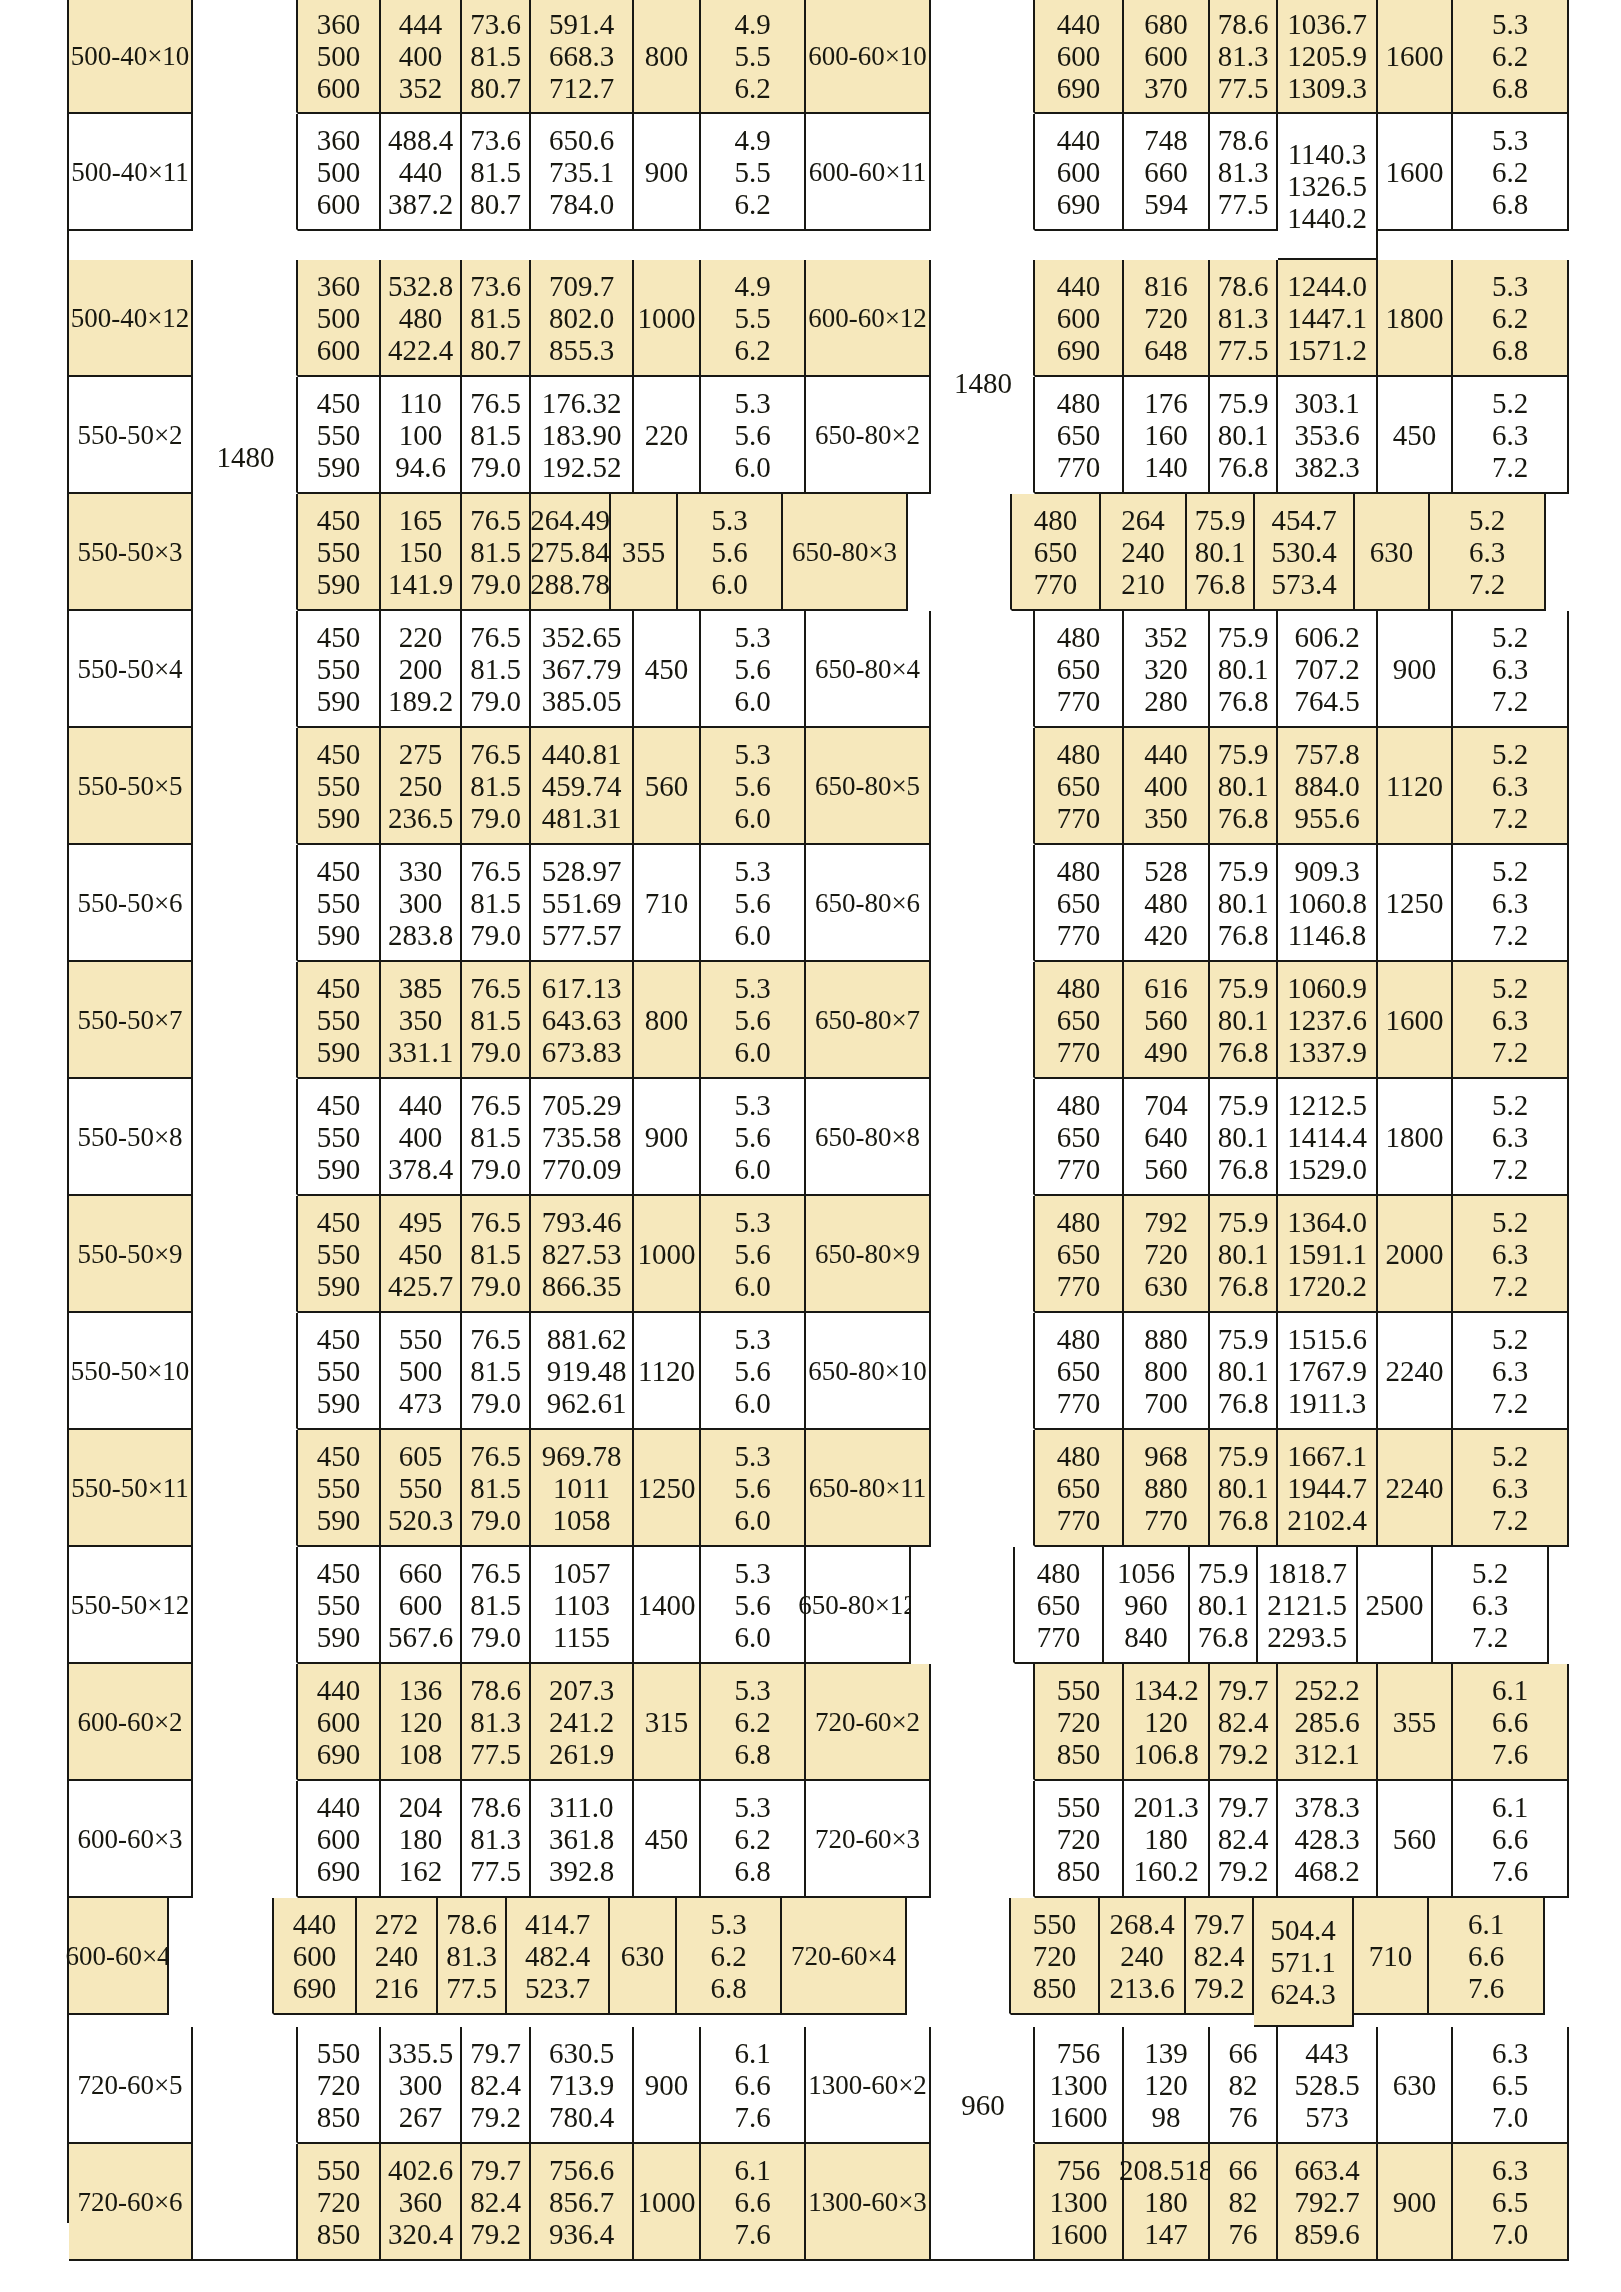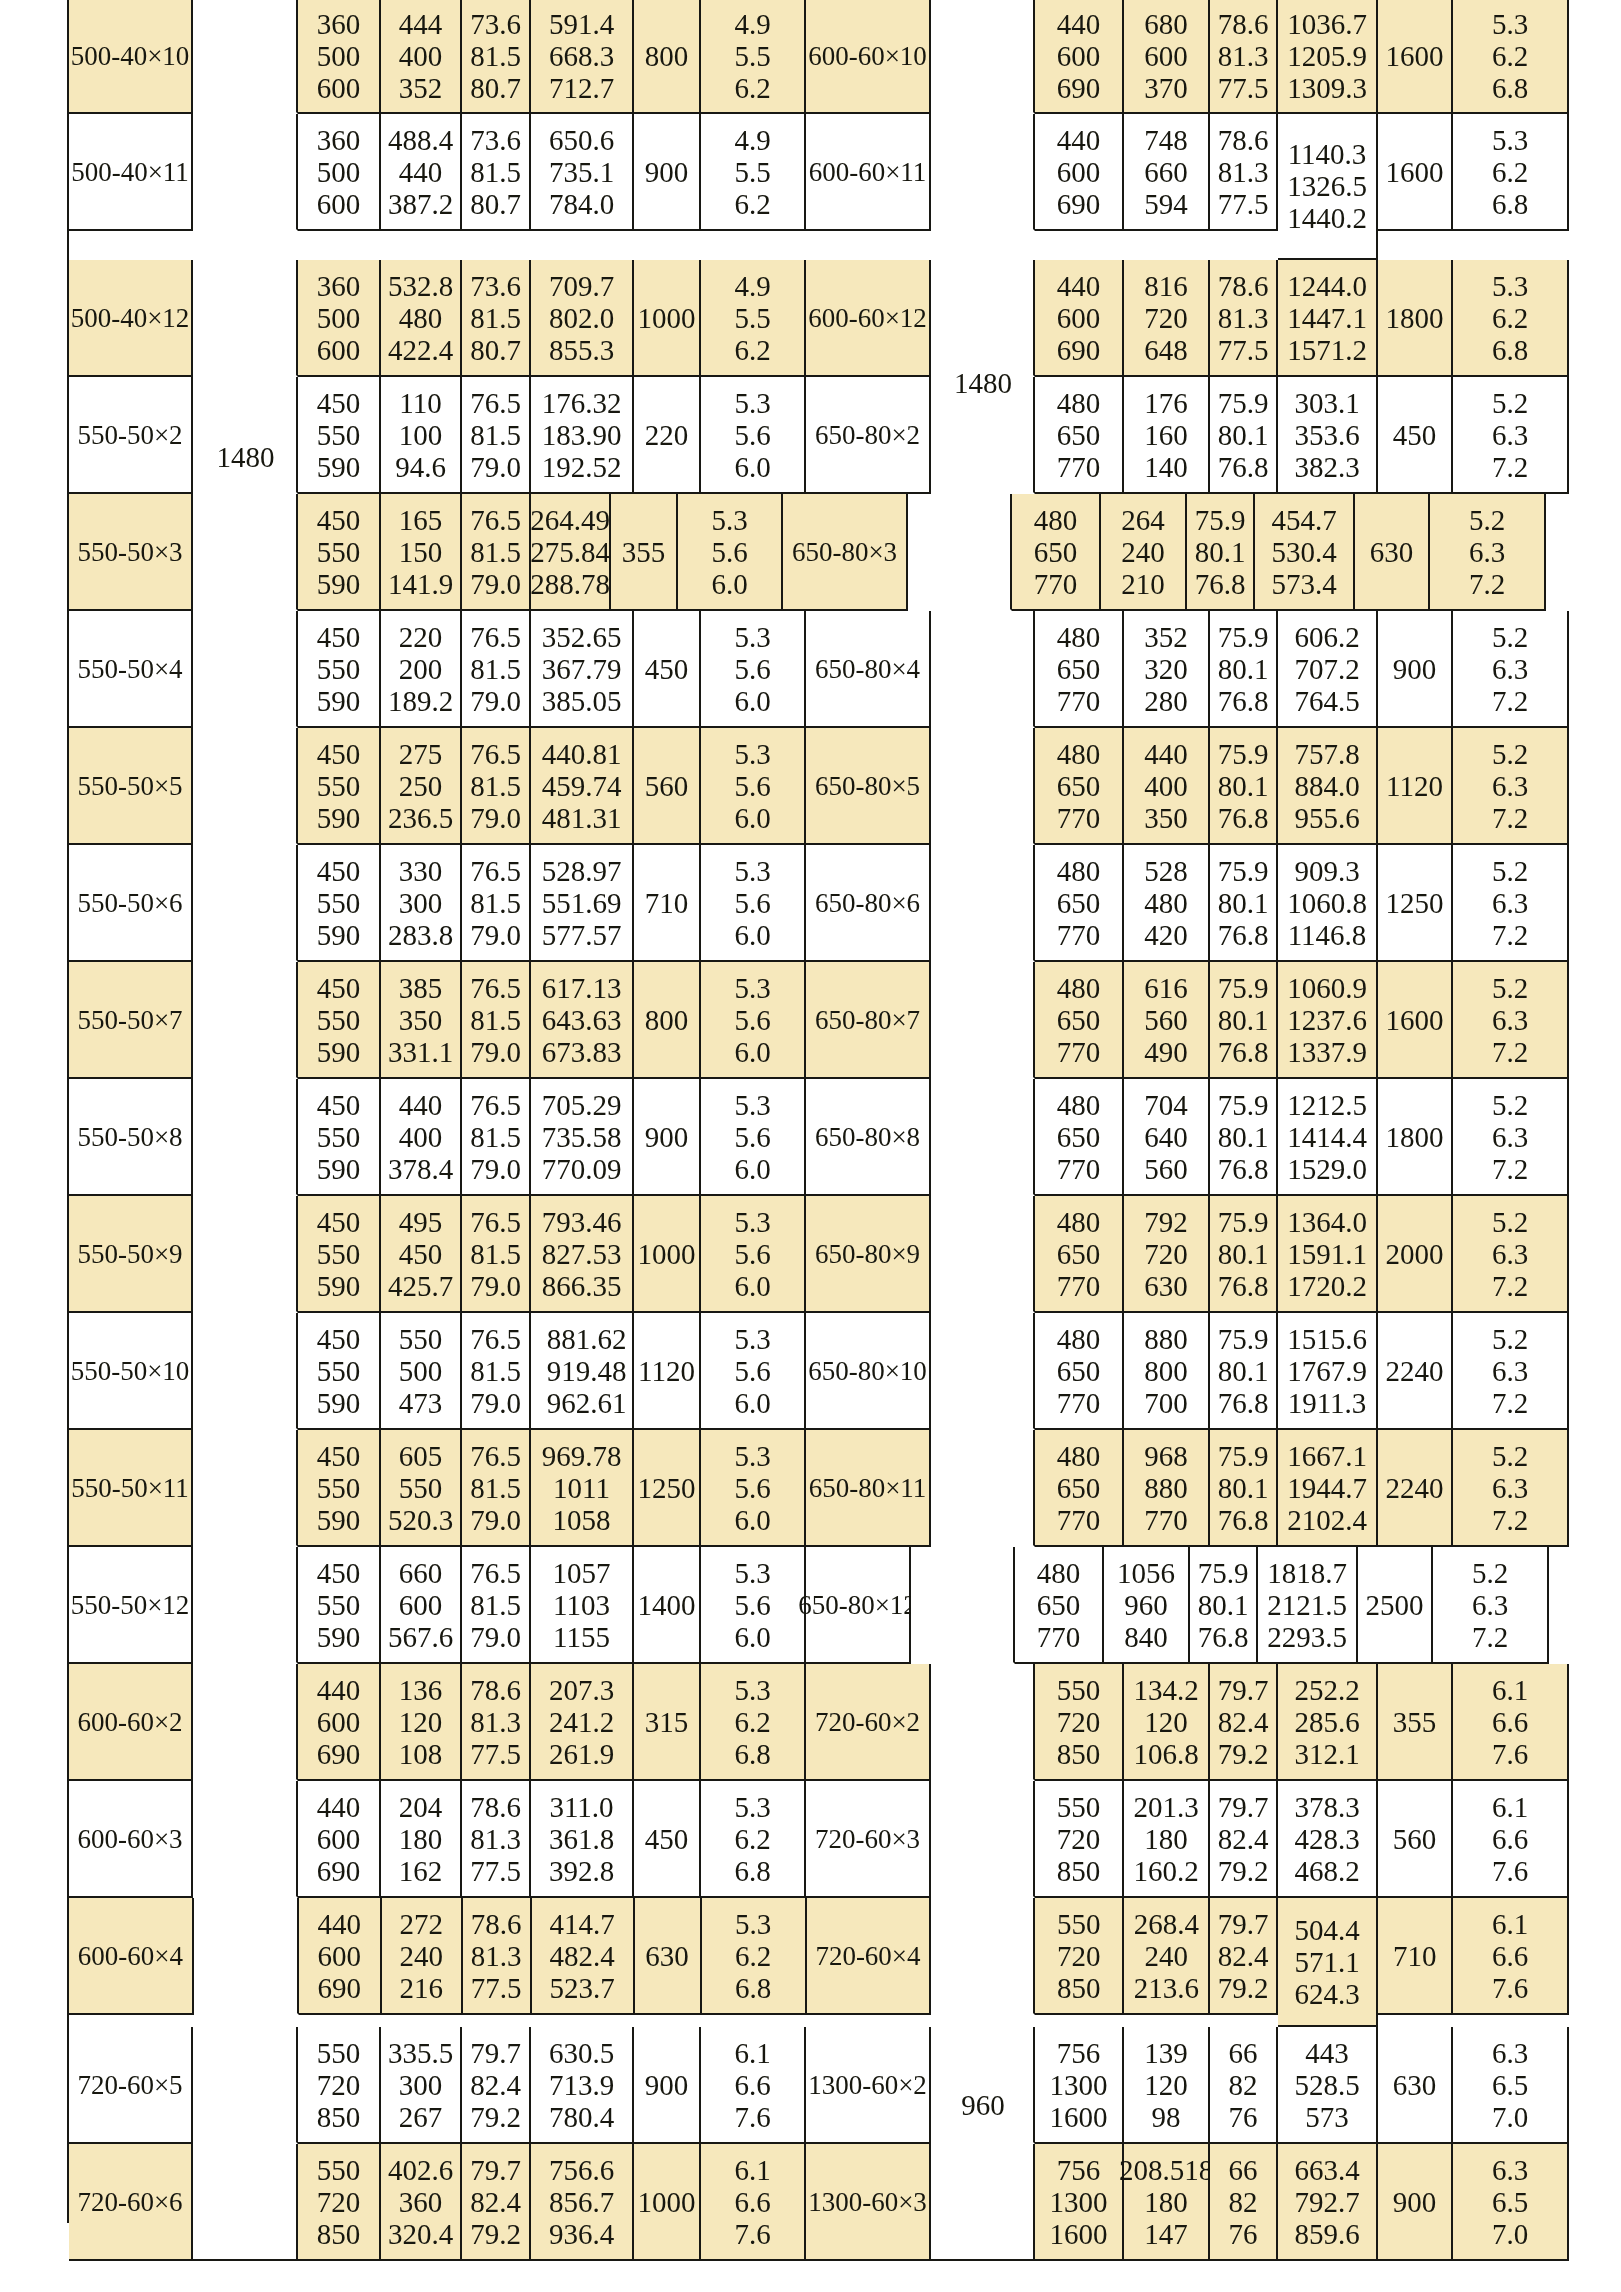--- a/index.html
+++ b/index.html
@@ -979,21 +979,21 @@
         <div>468.2</div>
       </div>
       <div class="cell" style="width: 75px; height: 117px;">560</div>
       <div class="cell" style="width: 116px; height: 117px;">
         <div>6.1</div>
         <div>6.6</div>
         <div>7.6</div>
       </div>
     </div>
     <div class="trow">
-      <div class="cell beige model" style="width: 125px; height: 117px;">600-60×4</div>
+      <div class="cell beige model" style="width: 100px; height: 117px;">600-60×4</div>
       <div class="cell rpmcol" style="width: 105px; height: 117px;"></div>
       <div class="cell beige" style="width: 83px; height: 117px;">
         <div>440</div>
         <div>600</div>
         <div>690</div>
       </div>
       <div class="cell beige" style="width: 81px; height: 117px;">
         <div>272</div>
         <div>240</div>
         <div>216</div>

